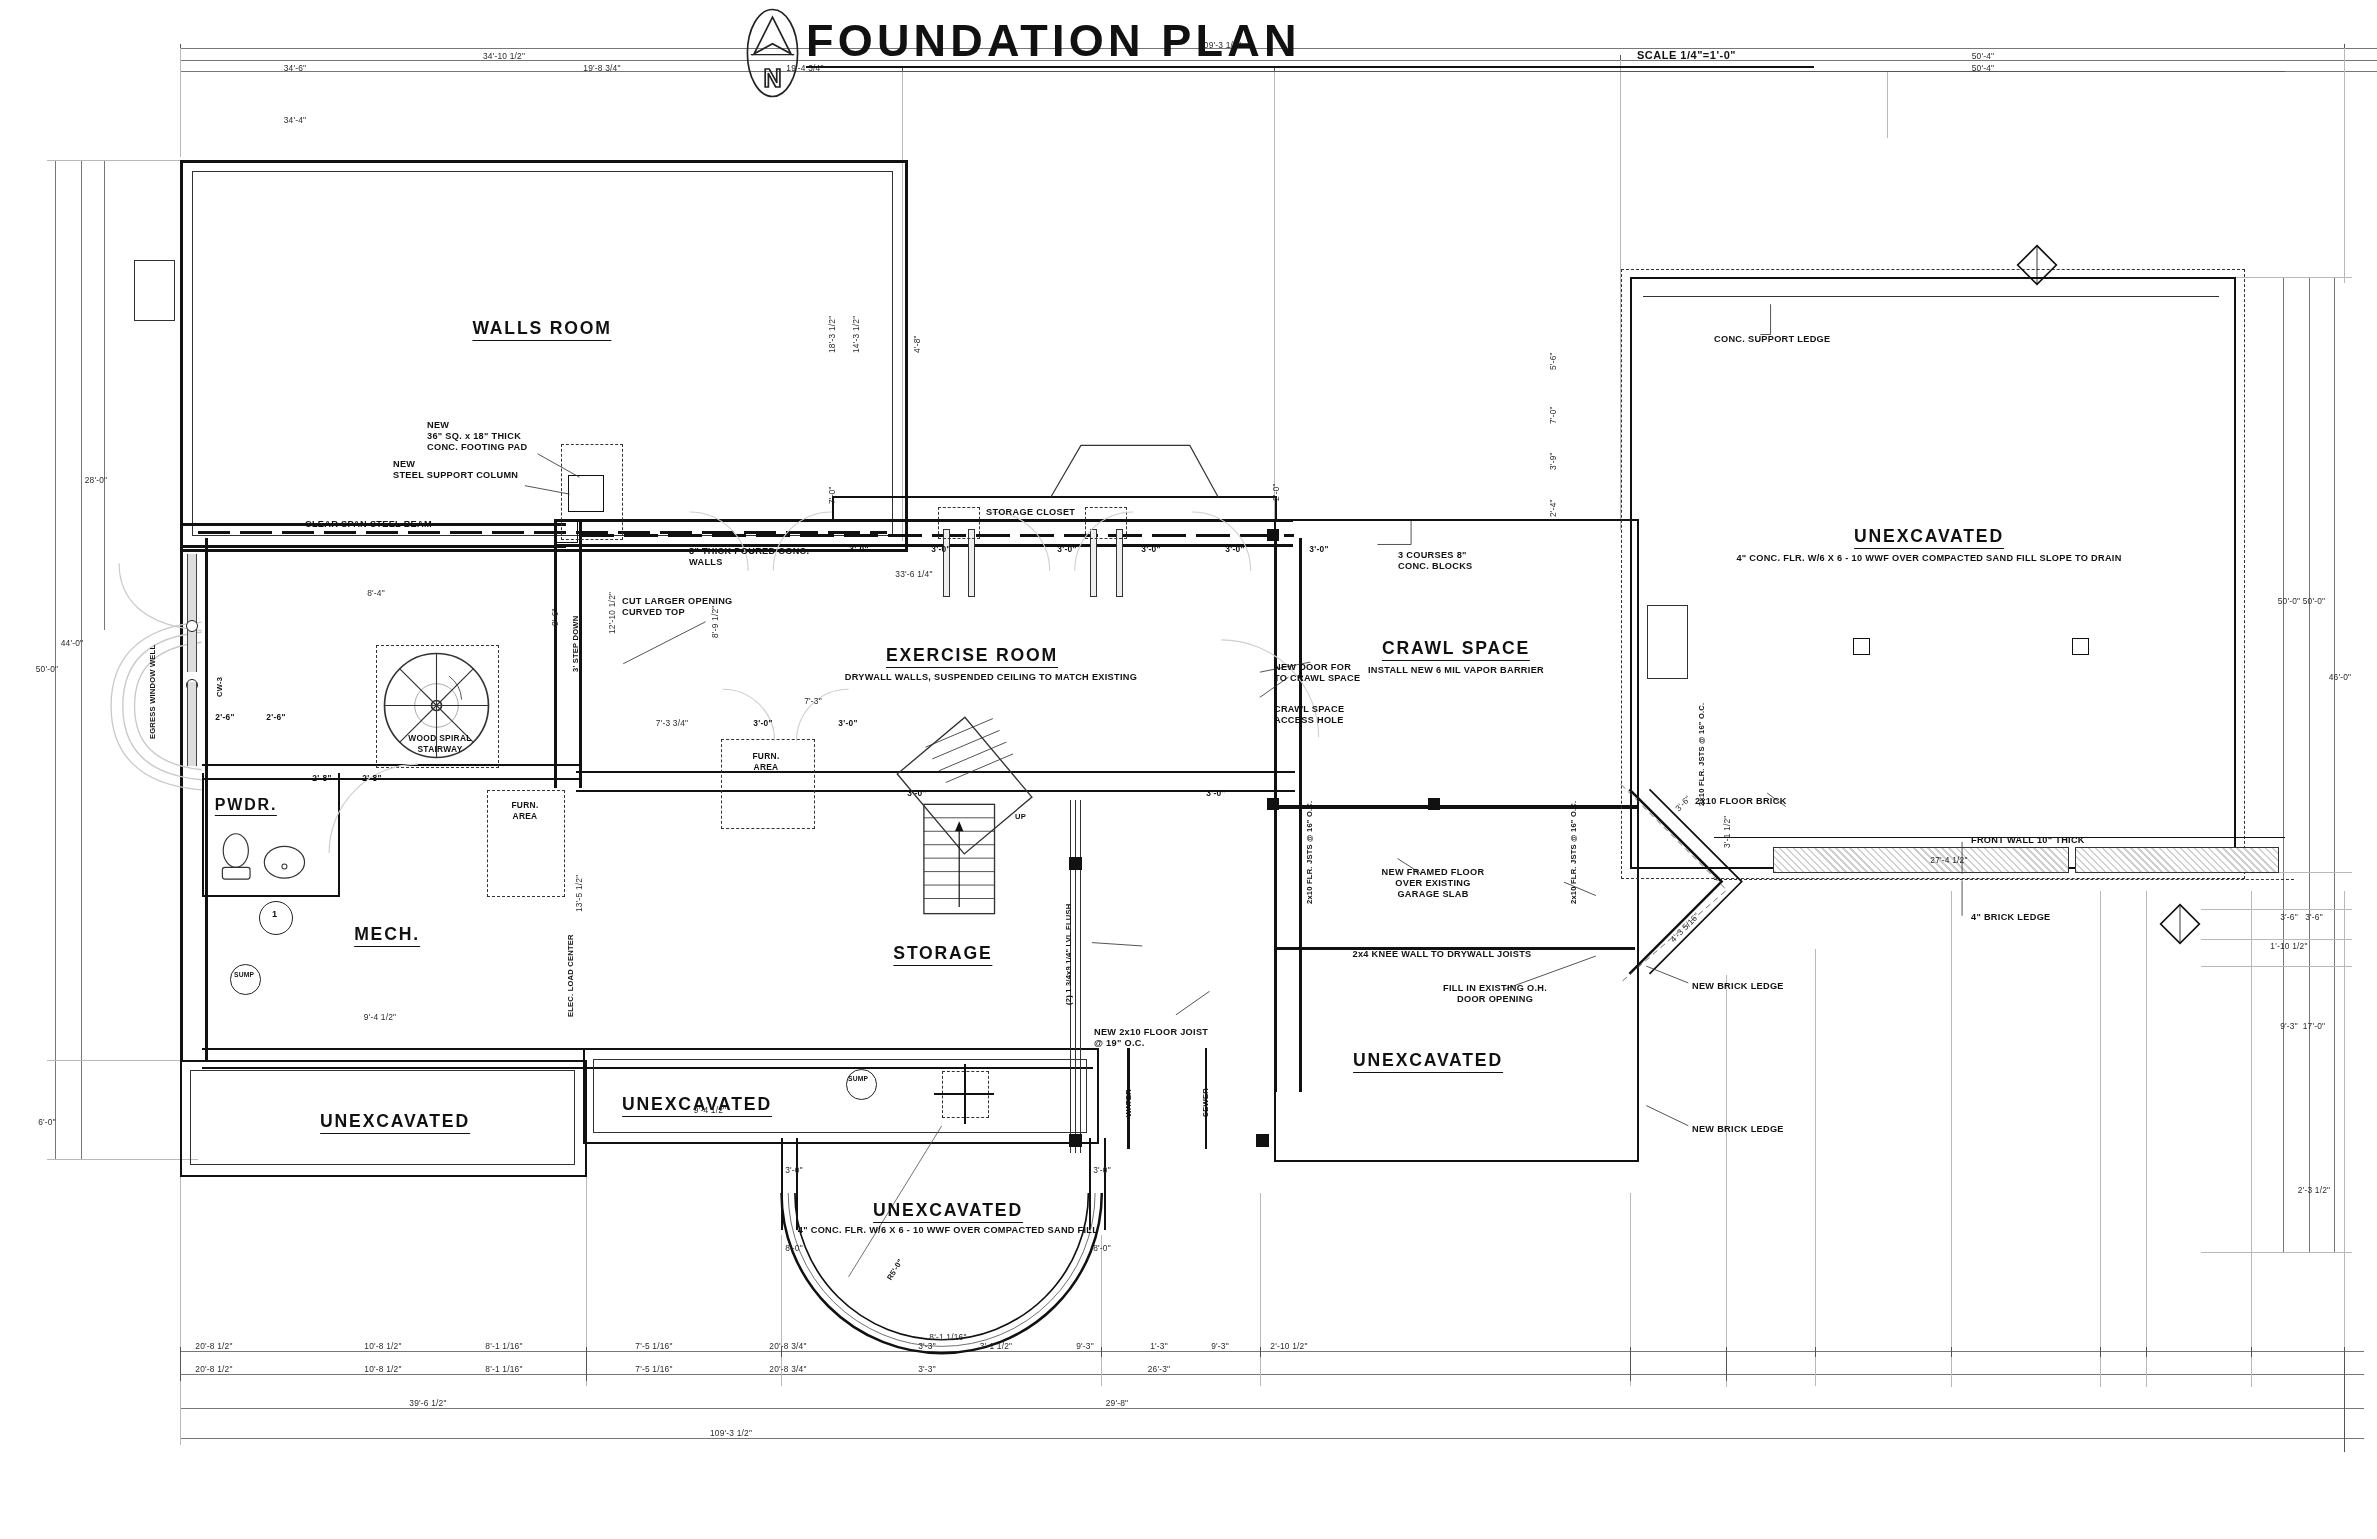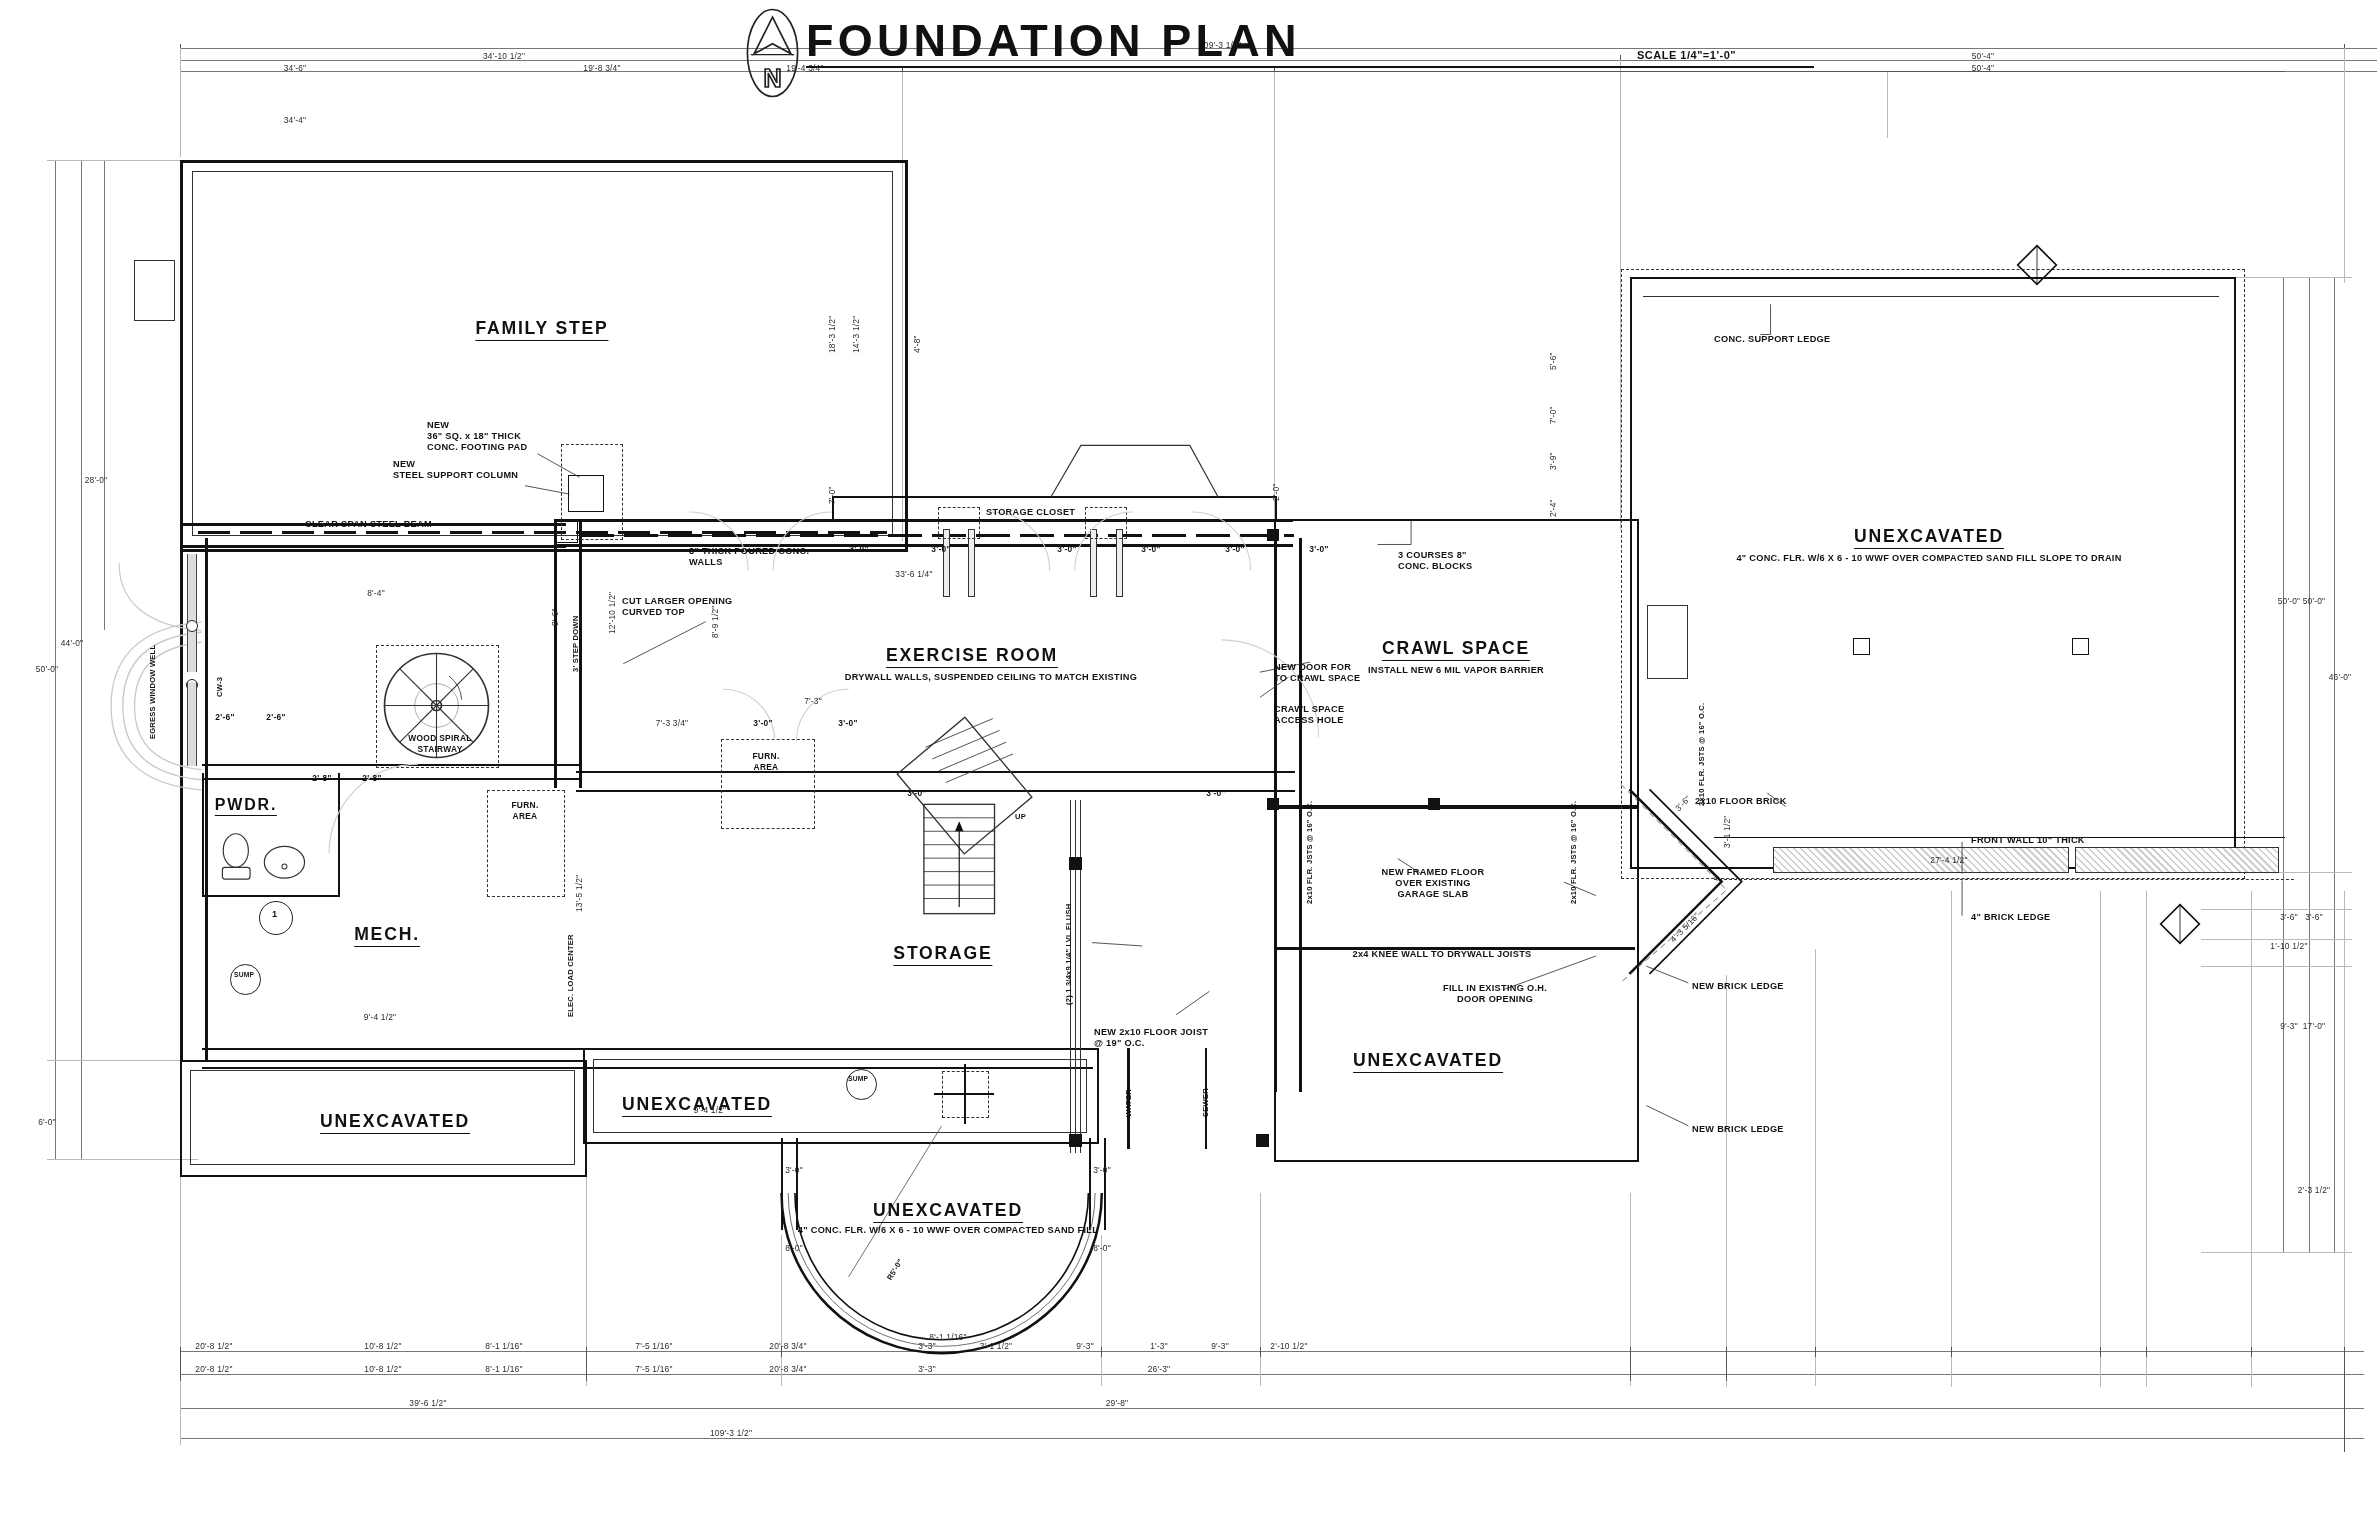--- a/index.html
+++ b/index.html
@@ -343,21 +343,21 @@
     <line x1="25" y1="2" x2="25" y2="48" stroke="#111" stroke-width="1"></line>
   </svg>
 
   <div class="wallthin" style="left:134px;top:260px;width:39px;height:59px;"></div>
   <div class="wallthin" style="left:1647px;top:605px;width:39px;height:72px;"></div>
 
   <svg style="left:1042px;top:437px;width:185px;height:67px;" viewBox="0 0 220 80" width="185" height="67">
     <path d="M10,72 L46,10 L176,10 L210,72" fill="none" stroke="#333" stroke-width="1.4"></path>
   </svg>
 
-  <div class="roomlabel" style="left:542px;top:318px;">FAMILY STEP</div>
+  <div class="roomlabel" style="left:542px;top:318px;">WALLS ROOM</div>
 
   <div class="roomlabel" style="left:972px;top:645px;">EXERCISE ROOM</div>
   <div class="roomsub" style="left:991px;top:672px;">DRYWALL WALLS, SUSPENDED CEILING
 TO MATCH EXISTING</div>
 
   <div class="roomlabel" style="left:1456px;top:638px;">CRAWL SPACE</div>
   <div class="roomsub" style="left:1456px;top:665px;">INSTALL NEW 6 MIL VAPOR BARRIER</div>
 
   <div class="roomlabel" style="left:943px;top:943px;">STORAGE</div>
 

